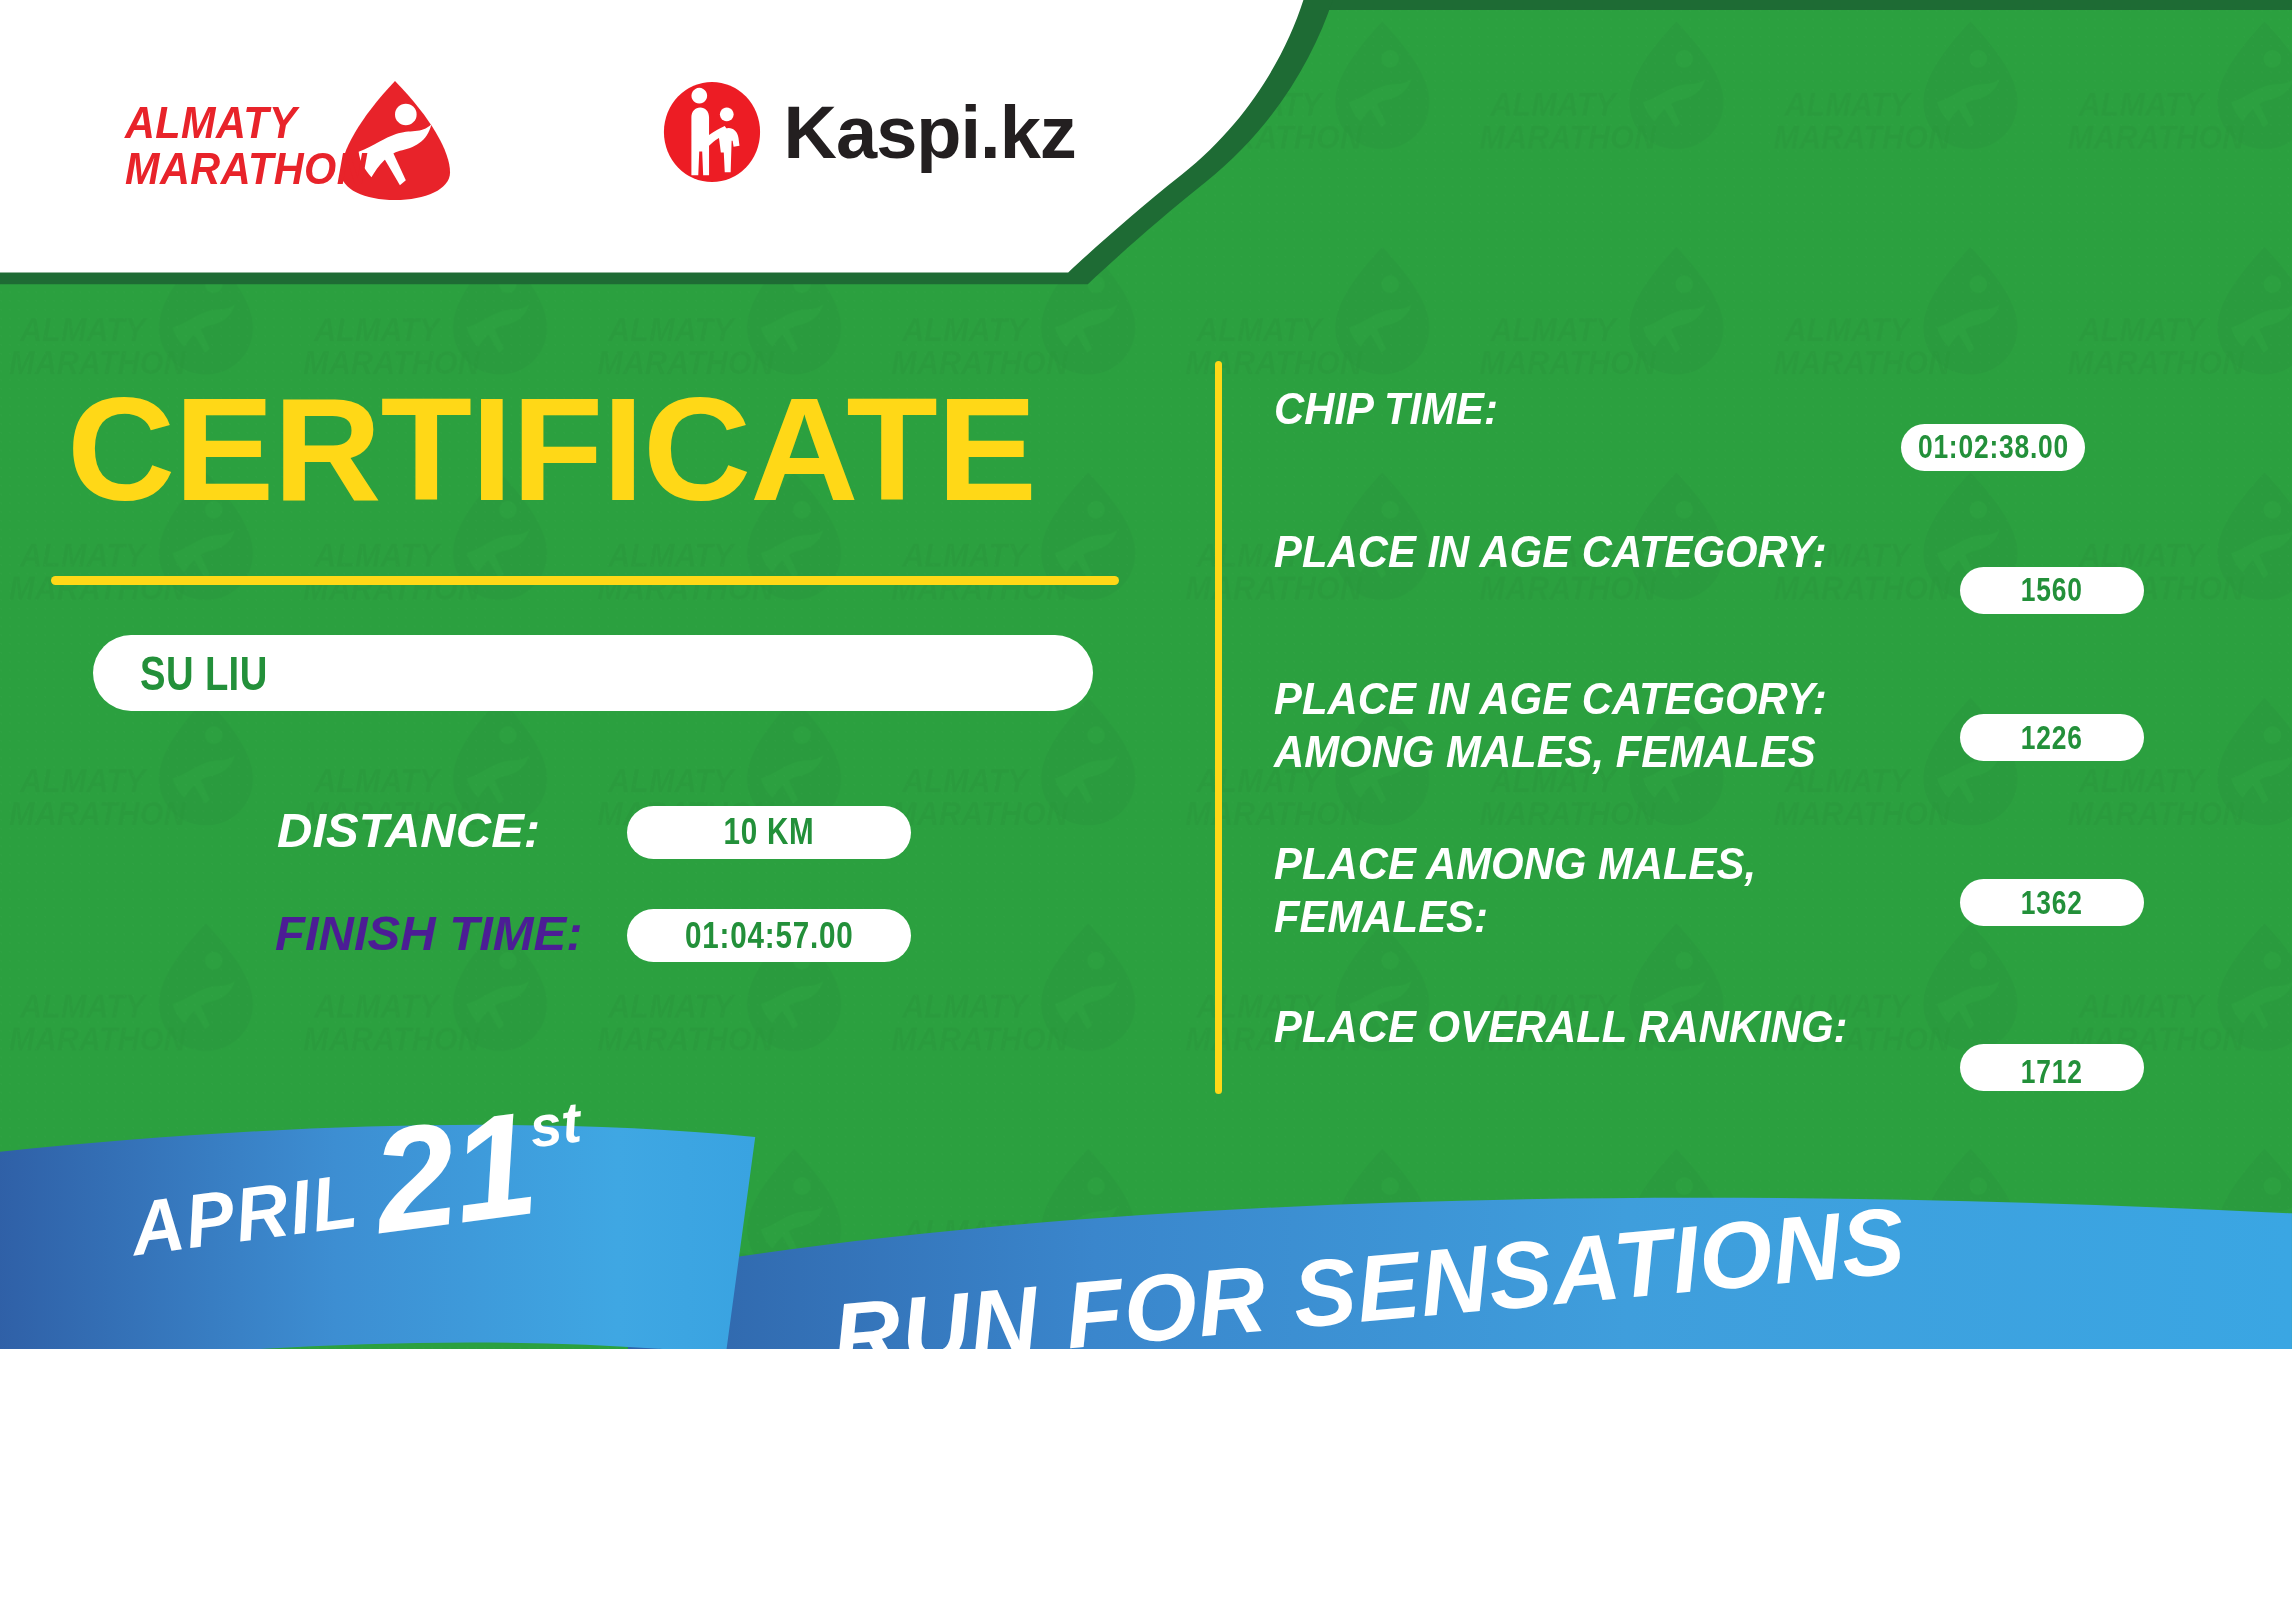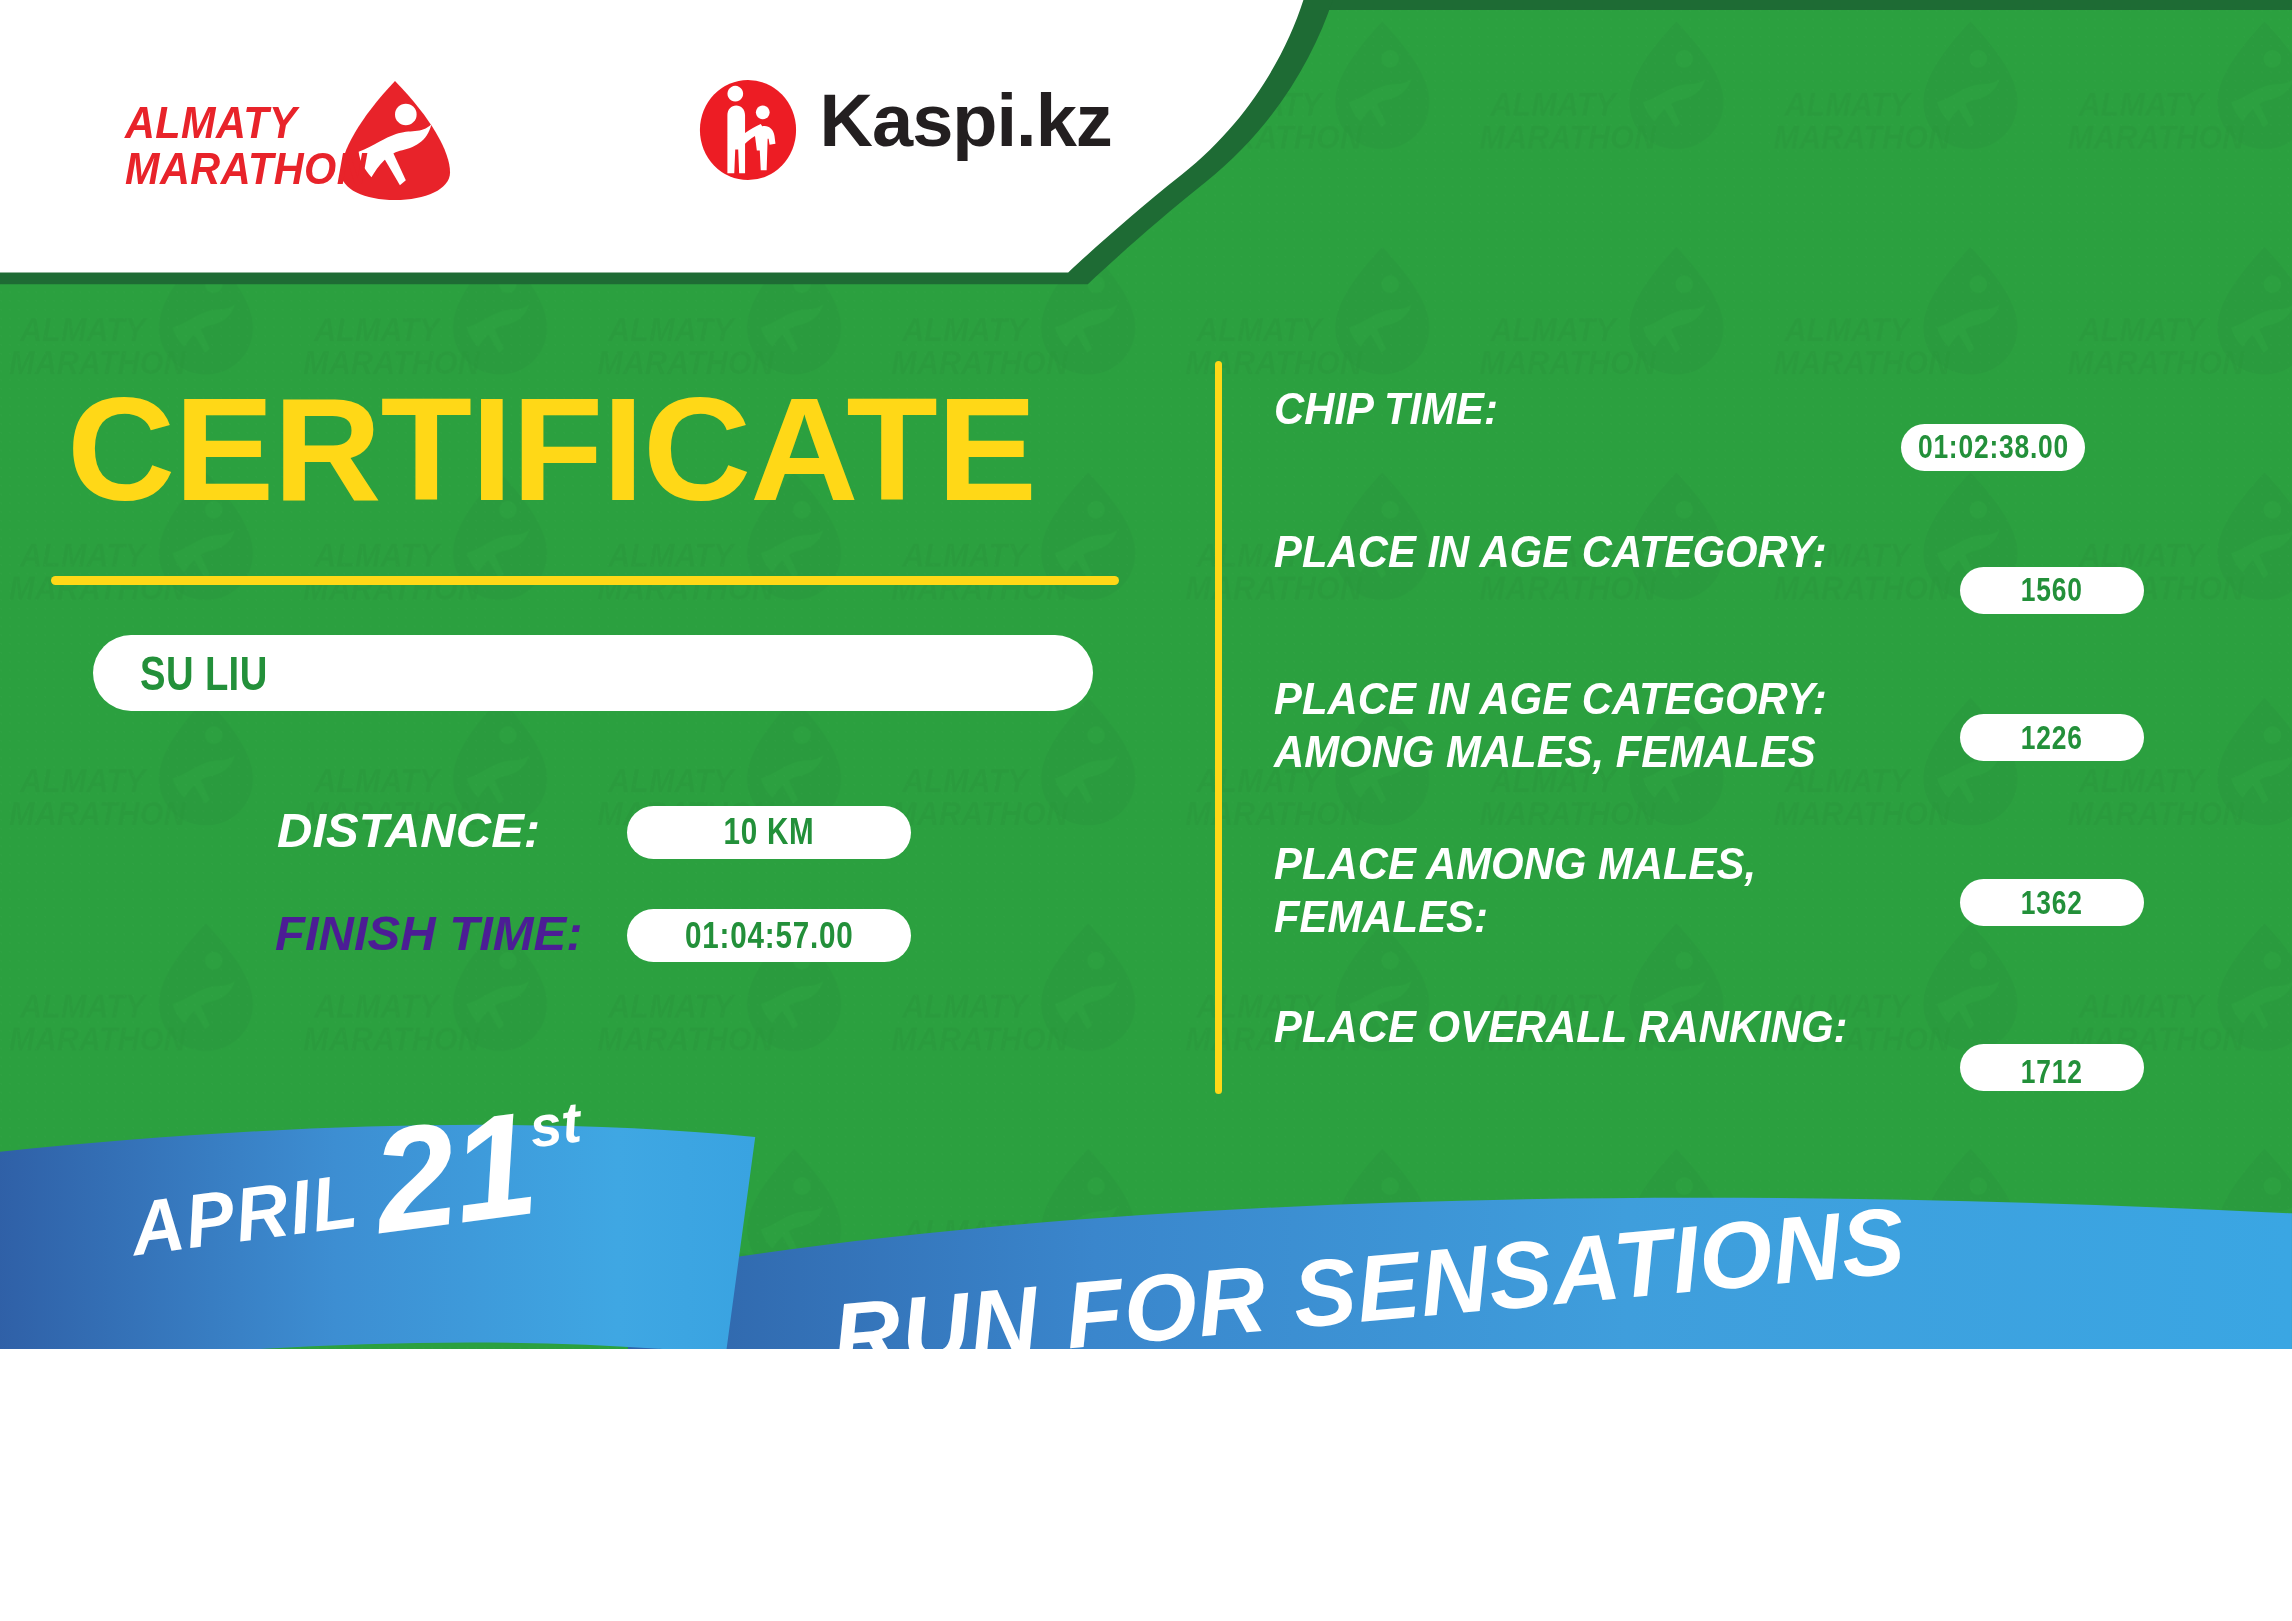--- a/index.html
+++ b/index.html
@@ -78,21 +78,21 @@
     font-size: 45px;
     line-height: 46px;
     letter-spacing: 0.5px;
     transform: scaleX(0.92);
     transform-origin: left top;
     white-space: nowrap;
   }
   .am-drop { position:absolute; left: 214px; top: 19.6px; width: 113px; height: 123px; }
 
   
-  .kaspi-logo { position: absolute; left: 696px; top: 78px; height: 108px; display:flex; gap: 19.6px;}
+  .kaspi-logo { position: absolute; left: 660px; top: 78px; height: 108px; display:flex; align-items:center; gap: 19.6px;}
   .kaspi-mark { width: 104px; height: 104px; }
   .kaspi-word {
     color: #231f20;
     font-family: "Liberation Sans", sans-serif;
     font-weight: bold;
     font-size: 74px;
     letter-spacing: -1px;
   }
 
   

